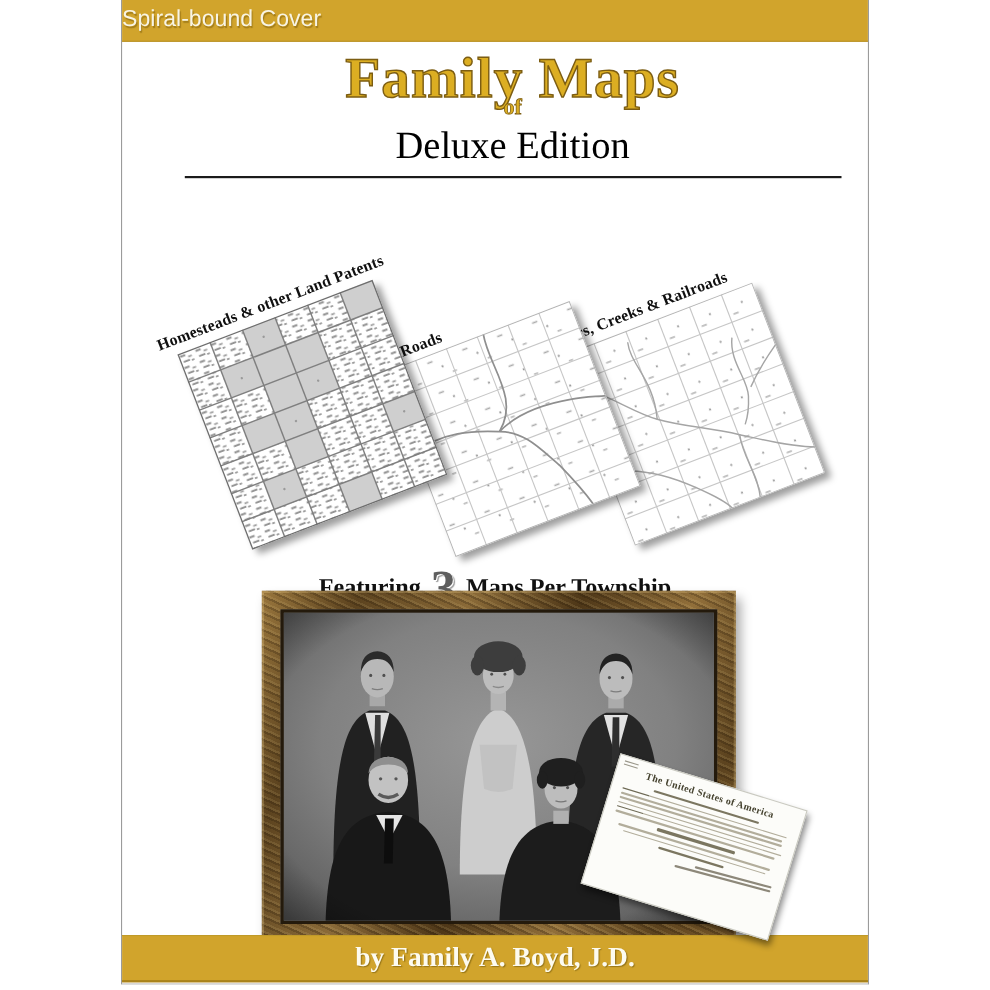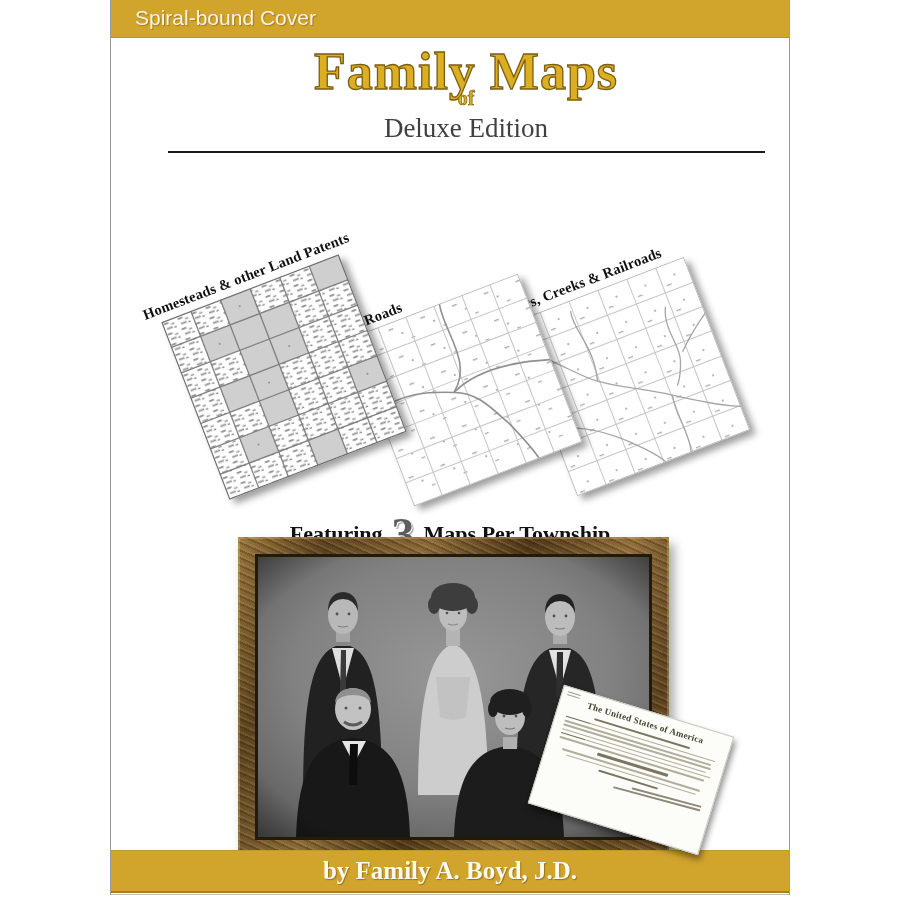--- a/index.html
+++ b/index.html
@@ -6,32 +6,32 @@
   html,body { background:#ffffff; }
   .page { position:relative; width:900px; height:900px; background:#ffffff; overflow:hidden;
           font-family:"Liberation Serif", serif; }
 
   .cover { position:absolute; left:110px; top:0; width:680px; height:895px; background:#ffffff;
            border-left:1px solid #9b9b9b; border-right:1px solid #9b9b9b; border-bottom:1px solid #bdbdbd; }
 
   
   .top-bar { position:absolute; left:0; top:0; width:100%; height:38px; background:#d1a42c;
              border-bottom:1px solid #b8922a; }
-  .top-bar span { display:block; padding:6px 0 0 24px; font-family:"Liberation Sans", sans-serif;
+  .top-bar span { display:block; padding:6px 0 0 0; font-family:"Liberation Sans", sans-serif;
                   font-size:21px; color:#f8f4e4; text-shadow:1px 1px 1px rgba(120,90,10,.55); }
 
   
   .title-block { position:absolute; top:46px; left:16px; width:100%; text-align:center; }
   .t-main { font-size:52px; font-weight:bold; color:#dcae22; line-height:1.0;
             -webkit-text-stroke:1.3px #7c5d12; letter-spacing:1px; }
   .t-of   { font-size:20px; font-weight:bold; color:#dcae22; -webkit-text-stroke:0.7px #7c5d12;
             line-height:1; margin:-10px 0 -4px 0; }
   .t-sub  { font-size:46px; font-weight:bold; color:#dcae22; line-height:1.05;
             -webkit-text-stroke:1.2px #7c5d12; letter-spacing:0.5px; }
-  .t-edition { font-size:27px; color:#404040; margin-top:9px; }
+  .t-edition { font-size:35px; color:#000000; margin-top:9px; }
   .t-rule { width:597px; height:2px; background:#1b1b1b; margin:7px auto 5px auto; }
   .t-tagline { font-size:20px; font-style:italic; color:#131313; letter-spacing:0.2px; }
 
   
   .map { position:absolute; transform:rotate(-21deg); box-shadow:4px 6px 7px rgba(0,0,0,.38);
          background:#ffffff; }
   .map-label { position:absolute; white-space:nowrap; font-weight:bold; color:#101010;
                font-size:14.5px; letter-spacing:0.2px; }
   .map1 { left:78px;  top:282px; width:190px; height:190px; z-index:3; }
   .map2 { left:265px; top:300px; width:180px; height:180px; z-index:2; }

